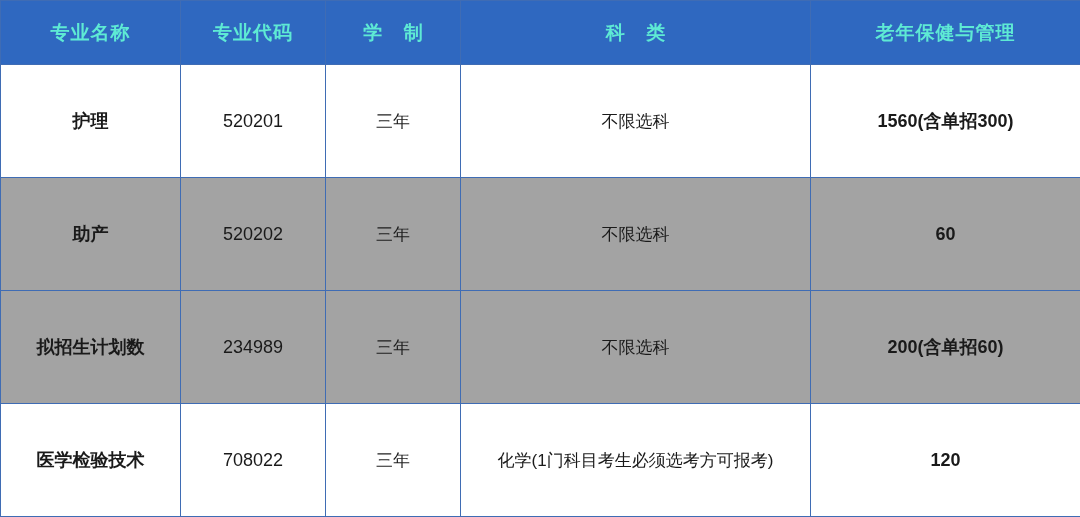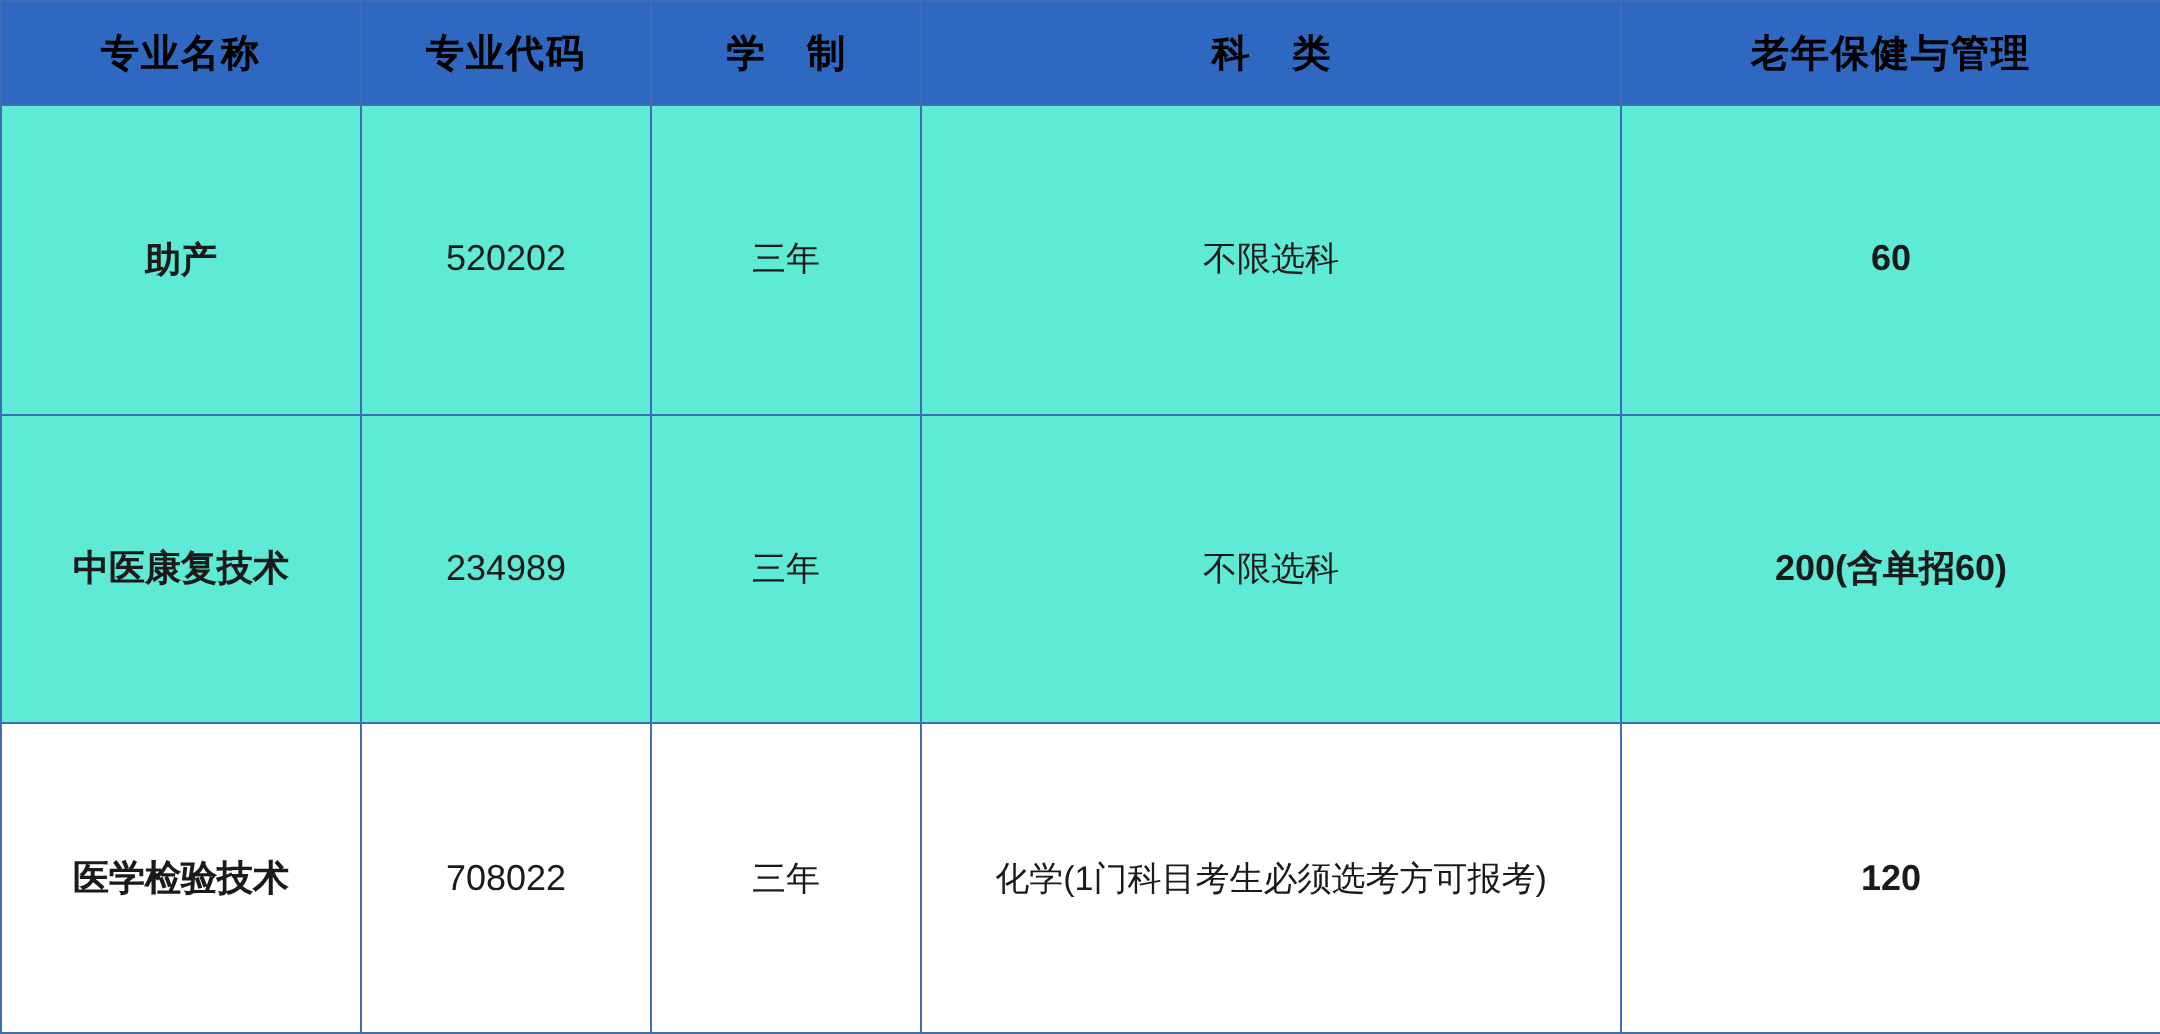--- a/index.html
+++ b/index.html
@@ -28,38 +28,38 @@
   #plan-table th,
   #plan-table td {
     border: 1px solid #3f6cb4;
     text-align: center;
     vertical-align: middle;
     padding: 0 6px;
     box-sizing: border-box;
   }
   thead th {
     background: #2f68c0;
-    color: #000000;
+    color: #5eead4;
     font-size: 19px;
     font-weight: bold;
     letter-spacing: 1px;
-    height: 52px;
+    height: 64px;
   }
   thead th.spaced {
     letter-spacing: 8px;
     text-indent: 8px;
   }
   tbody tr {
     height: 64.5px;
   }
   tbody tr.odd td {
     background: #ffffff;
   }
   tbody tr.even td {
-    background: #5eead4;
+    background: #a3a3a3;
   }
   td.major {
     font-size: 18px;
     font-weight: bold;
     color: #1a1a1a;
   }
   td.code {
     font-size: 18px;
     color: #1a1a1a;
   }
@@ -92,29 +92,36 @@
   <thead>
     <tr>
       <th>专业名称</th>
       <th>专业代码</th>
       <th class="spaced">学  制</th>
       <th class="spaced">科   类</th>
       <th>老年保健与管理</th>
     </tr>
   </thead>
   <tbody>
+    <tr class="odd">
+      <td class="major">护理</td>
+      <td class="code">520201</td>
+      <td class="years">三年</td>
+      <td class="subject">不限选科</td>
+      <td class="quota">1560(含单招300)</td>
+    </tr>
     <tr class="even">
       <td class="major">助产</td>
       <td class="code">520202</td>
       <td class="years">三年</td>
       <td class="subject">不限选科</td>
       <td class="quota">60</td>
     </tr>
     <tr class="even">
-      <td class="major">中医康复技术</td>
+      <td class="major">拟招生计划数</td>
       <td class="code">234989</td>
       <td class="years">三年</td>
       <td class="subject">不限选科</td>
       <td class="quota">200(含单招60)</td>
     </tr>
     <tr class="odd">
       <td class="major">医学检验技术</td>
       <td class="code">708022</td>
       <td class="years">三年</td>
       <td class="subject">化学(1门科目考生必须选考方可报考)</td>

